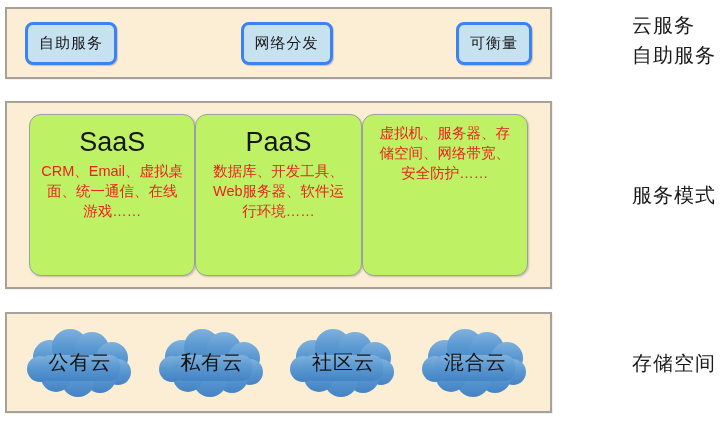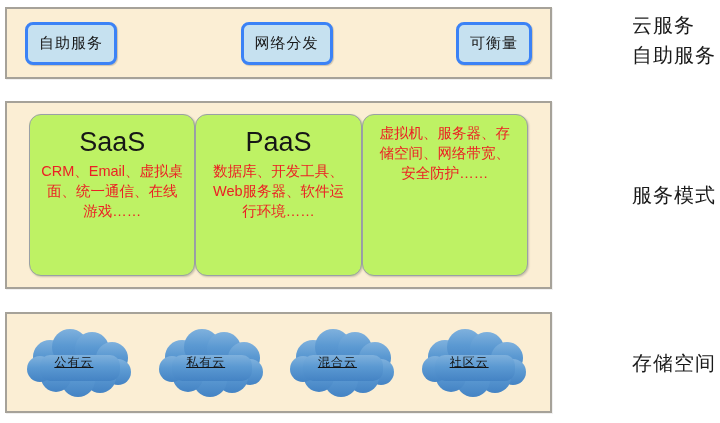--- a/index.html
+++ b/index.html
@@ -129,31 +129,30 @@
   }
   .cloud svg {
     position: absolute;
     left: 0; top: 0;
     width: 118px;
     height: 72px;
     display: block;
   }
   .cloud-label {
     position: absolute;
-    left: 0; top: 0;
+    left: 6px; top: 0;
     width: 100%; height: 100%;
     display: flex;
     align-items: center;
     justify-content: center;
     color: #131313;
-    font-size: 12px;
+    font-size: 20px;
     letter-spacing: 1px;
     padding-right: 14px;
     box-sizing: border-box;
-    text-decoration: underline;
   }
 </style>
 </head>
 <body>
 
 <div class="band" id="band-elements">
   <div id="elements-row">
     <div class="chip">自助服务</div>
     <div class="chip">网络分发</div>
     <div class="chip">可衡量</div>
@@ -241,38 +240,38 @@
           <circle cx="70" cy="22" r="17"></circle>
           <circle cx="90" cy="31" r="16"></circle>
           <circle cx="96" cy="45" r="13"></circle>
           <circle cx="78" cy="50" r="16"></circle>
           <circle cx="56" cy="53" r="17"></circle>
           <circle cx="34" cy="50" r="15"></circle>
           <circle cx="18" cy="42" r="13"></circle>
           <rect x="18" y="28" width="80" height="26" rx="10"></rect>
         </g>
       </svg>
+      <div class="cloud-label">社区云</div>
+    </div>
+
+    <div class="cloud">
+      <svg viewBox="0 0 118 72">
+        <g fill="url(#cg1)">
+          <circle cx="28" cy="30" r="17"></circle>
+          <circle cx="48" cy="20" r="18"></circle>
+          <circle cx="70" cy="22" r="17"></circle>
+          <circle cx="90" cy="31" r="16"></circle>
+          <circle cx="96" cy="45" r="13"></circle>
+          <circle cx="78" cy="50" r="16"></circle>
+          <circle cx="56" cy="53" r="17"></circle>
+          <circle cx="34" cy="50" r="15"></circle>
+          <circle cx="18" cy="42" r="13"></circle>
+          <rect x="18" y="28" width="80" height="26" rx="10"></rect>
+        </g>
+      </svg>
       <div class="cloud-label">混合云</div>
-    </div>
-
-    <div class="cloud">
-      <svg viewBox="0 0 118 72">
-        <g fill="url(#cg1)">
-          <circle cx="28" cy="30" r="17"></circle>
-          <circle cx="48" cy="20" r="18"></circle>
-          <circle cx="70" cy="22" r="17"></circle>
-          <circle cx="90" cy="31" r="16"></circle>
-          <circle cx="96" cy="45" r="13"></circle>
-          <circle cx="78" cy="50" r="16"></circle>
-          <circle cx="56" cy="53" r="17"></circle>
-          <circle cx="34" cy="50" r="15"></circle>
-          <circle cx="18" cy="42" r="13"></circle>
-          <rect x="18" y="28" width="80" height="26" rx="10"></rect>
-        </g>
-      </svg>
-      <div class="cloud-label">社区云</div>
     </div>
 
   </div>
 </div>
 <div class="side-label" id="label-deploy">
   <div>存储空间</div>
 </div>
 
 </body></html>

